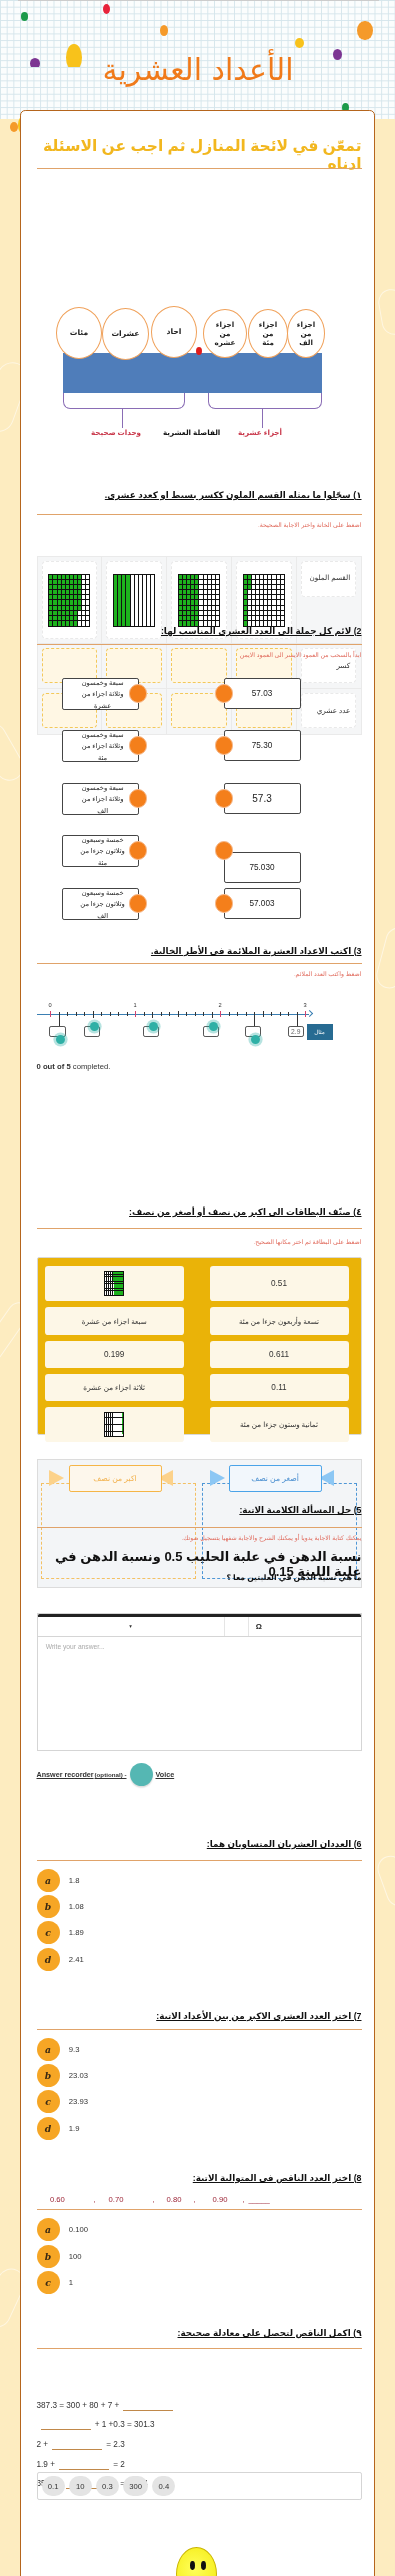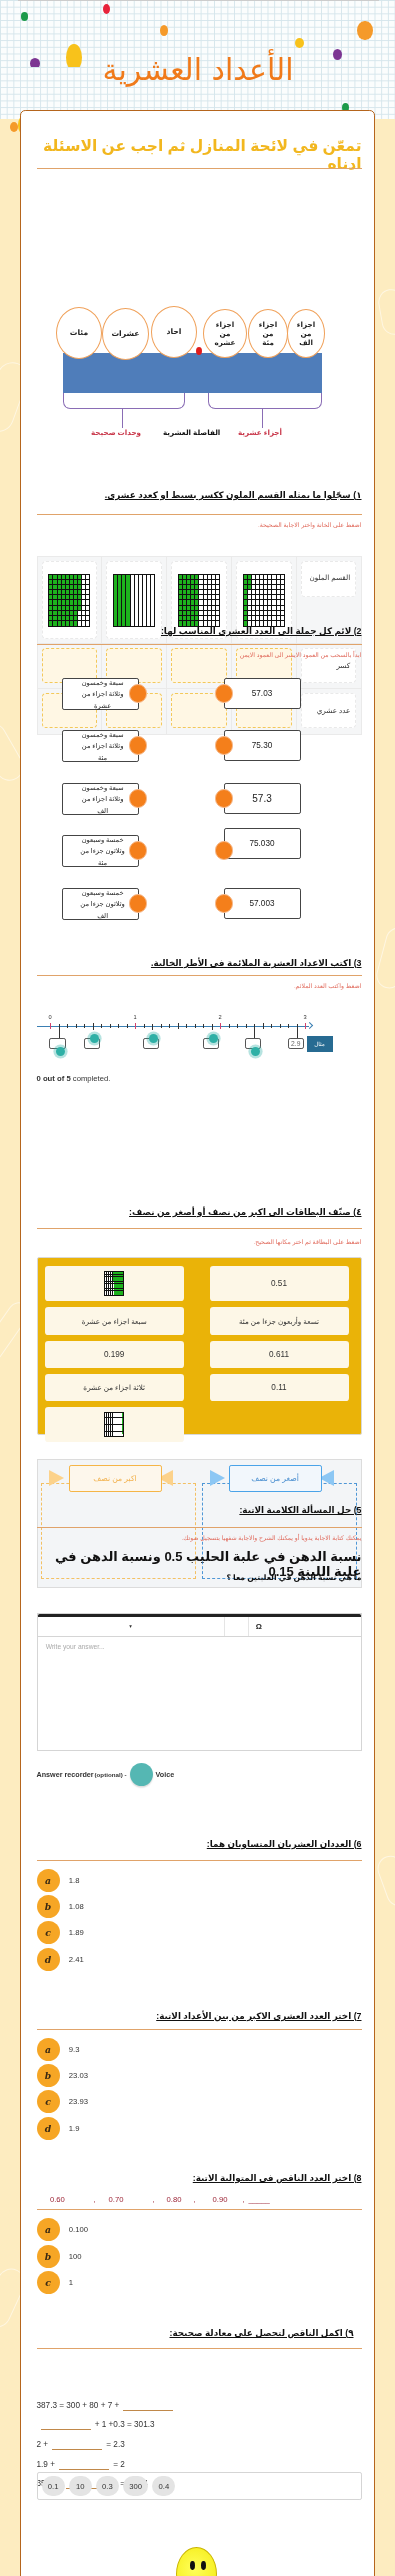--- a/index.html
+++ b/index.html
@@ -107,21 +107,21 @@
   .bin { position:absolute; top:23px; width:155px; height:96px; border:1px dashed; }
   .ribbon { position:absolute; top:5.2px; width:93px; height:27px; border:1px solid; border-radius:2.1px; display:flex; align-items:center; justify-content:center; font-size:7.7px; direction: rtl; }
   .ribbon-tail { position:absolute; top:11.3px; width:0; height:0; }
 
   
   .q5-text { font-size:13px; font-weight:bold; text-align:right; direction: rtl; color:#111; }
   .editor { position:absolute; left:0; width:325px; border:0.5px solid #d5d5d5; }
   .editor-bar { height:2.6px; background:#222; border-radius:1.5px 1.5px 0 0; }
   .editor-tools { height:20.6px; display:flex; border-bottom:0.5px solid #d5d5d5; }
   .editor-area { height:113px; padding:6.2px 8.2px; color:#aaa; font-size:6.7px; direction:ltr; }
-  .recorder { position:absolute; left:0; direction:ltr; display:flex; align-items:center; gap:3px; font-weight:bold; font-size:7.2px; color:#333; }
+  .recorder { position:absolute; left:0; direction:ltr; display:flex; align-items:center; gap:3px; font-weight:bold; font-size:7.2px; color:#333;text-decoration:underline; }
   .rec-btn { width:23px; height:23px; border-radius:50%; background:#55b7b3; box-shadow:0 1.5px 1.5px rgba(0,0,0,0.15); }
 
   
   .opt { position:absolute; left:0; direction:ltr; display:flex; align-items:center; gap:9.3px; font-size:7.7px; color:#333; }
   .opt-badge { width:23px; height:23px; border-radius:50%; background:#f6a625; display:flex; align-items:center; justify-content:center;
     font-size:9.3px; font-weight:bold; color:#3a2a14; font-family: "DejaVu Serif", serif; font-style: italic; }
 
   
   .seq { position:absolute; left:0; width:325px; direction: ltr; font-size:7.7px; color:#9b2335; }
 
@@ -611,28 +611,28 @@
         <div class="match-box" style="left:25px;top:262px;font-size:6.7px;padding:0 10.3px 0 15.5px;line-height:11.3px;">خمسة وسبعون وثلاثون جزءا من الف</div>
         <div class="match-dot" style="left:92px;top:268px;"></div>
       </div>
     <div id="q2-right">
         <div class="match-box" style="left:187px;top:52px;height:31px;font-size:8.2px;">57.03</div>
         <div class="match-dot" style="left:178px;top:58px;"></div>
         <div class="match-box" style="left:187px;top:104px;height:31px;font-size:8.2px;">75.30</div>
         <div class="match-dot" style="left:178px;top:110px;"></div>
         <div class="match-box" style="left:187px;top:157px;height:31px;font-size:10px;">57.3</div>
         <div class="match-dot" style="left:178px;top:163px;"></div>
-        <div class="match-box" style="left:187px;top:202px;height:31px;font-size:8.2px;">75.030</div>
+        <div class="match-box" style="left:187px;top:226px;height:31px;font-size:8.2px;">75.030</div>
         <div class="match-dot" style="left:178px;top:215px;"></div>
         <div class="match-box" style="left:187px;top:262px;height:31px;font-size:8.2px;">57.003</div>
         <div class="match-dot" style="left:178px;top:268px;"></div>
       </div>
   </div>
 
-  <div class="section" style="top:835px;height:134px;margin-top:12px;">
+  <div class="section" style="top:835px;height:134px;">
     <div class="q-title" style="position:absolute;right:0;top:0;">3) اكتب الاعداد العشرية الملائمة في الأطر الخالية.</div>
     <div class="hr" style="left:0;top:16.5px;width:325px;"></div>
     <div class="q-hint" style="position:absolute;right:0;top:24px;">اضغط واكتب العدد الملائم.</div>
     <div id="numberline" style="position:absolute;left:0;top:52px;width:325px;height:62px;direction:ltr;">
         <div class="nl-axis" style="left:0;top:15.5px;width:272px;"></div>
         <div style="position:absolute;left:270px;top:13px;width:5.2px;height:5.2px;border-top:1px solid #3b7fb3;border-right:1px solid #3b7fb3;transform:rotate(45deg);"></div>
         <div class="nl-major" style="left:13px;top:13px;"></div>
         <div class="nl-num" style="left:12px;top:4.1px;">0</div>
         <div class="nl-tick" style="left:22px;top:14px;"></div>
         <div class="nl-tick" style="left:30px;top:14px;"></div>
@@ -814,20 +814,23 @@
         </div>
         <div class="sort-card" style="left:7.2px;top:83px;height:27px;">
           <span style="font-size: 8.2px;">0.199</span>
         </div>
         <div class="sort-card" style="left:172px;top:116px;height:27px;">
           <span style="font-size: 8.2px;">0.11</span>
         </div>
         <div class="sort-card" style="left:7.2px;top:116px;height:27px;">
           <span>ثلاثة اجزاء من عشرة</span>
         </div>
+        <div class="sort-card" style="left:172px;top:149px;height:35px;">
+          <span>ثمانية وستون جزءا من مئة</span>
+        </div>
         <div class="sort-card" style="left:7.2px;top:149px;height:35px;">
           <div class="hgrid" style="width:20.6px;height:25px;gap:0.5px;border-width:0.5px;">
             <span class="g"></span>
             <span></span>
             <span></span>
             <span></span>
             <span></span>
             <span></span>
             <span></span>
             <span></span>
@@ -1043,21 +1046,21 @@
           <span>100</span>
         </div>
         <div class="opt" style="top:98px;">
           <div class="opt-badge">c</div>
           <span>1</span>
         </div>
       </div>
   </div>
 
   <div class="section" style="top:2217px;height:155px;">
-    <div class="q-title" style="position:absolute;right:8px;top:0;text-align:right;">٩) اكمل الناقص لتحصل على معادلة صحيحة:</div>
+    <div class="q-title" style="position:absolute;right:0;top:0;text-align:right;">٩) اكمل الناقص لتحصل على معادلة صحيحة:</div>
     <div class="hr" style="left:0;top:19.6px;width:325px;"></div>
     <div id="q9-eqs">
         <div class="eq" style="top:30px;">
           <span>387.3 = 300 + 80 + 7 +</span>
           <span class="blank"></span>
         </div>
         <div class="eq" style="top:49px;">
           <span class="blank"></span>
           <span>+ 1 +0.3 = 301.3</span>
         </div>

